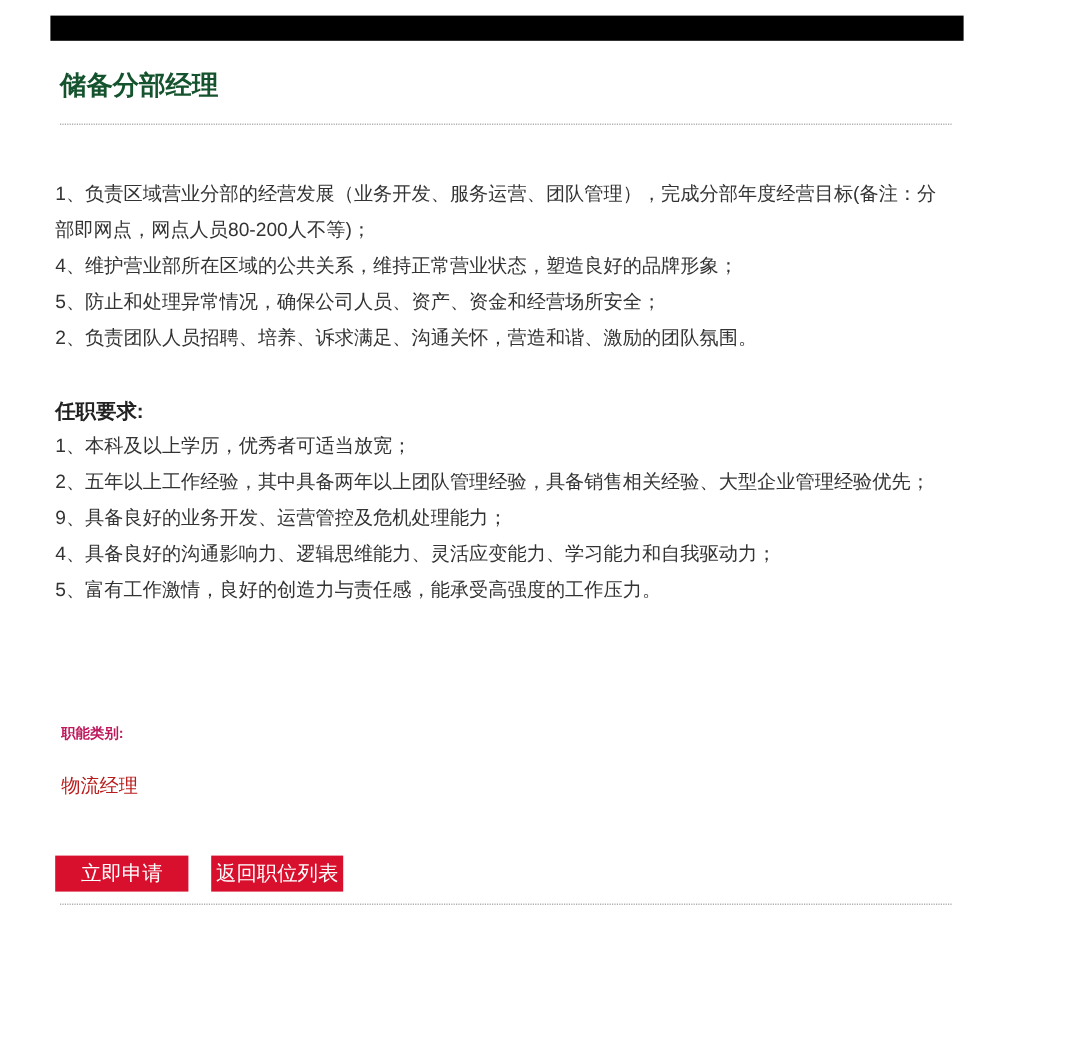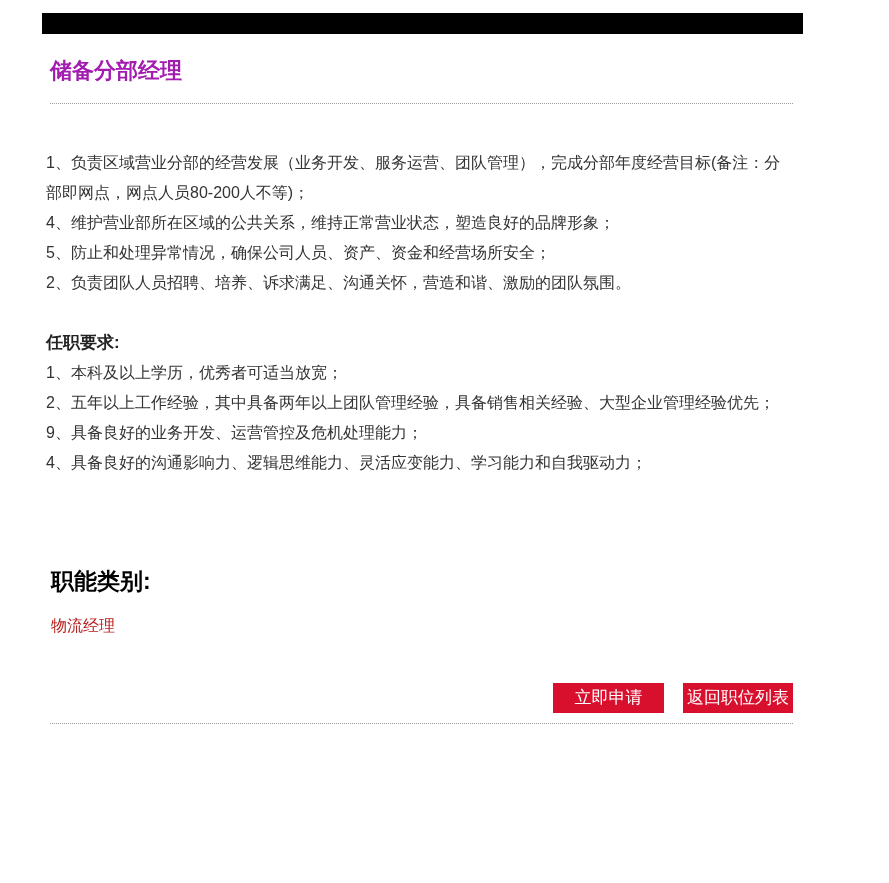--- a/index.html
+++ b/index.html
@@ -13,21 +13,21 @@
   .top-bar {
     margin: 13px 0 0 42px;
     width: 761px; height: 21px;
     background: #000000;
   }
   .job-title {
     margin: 25px 0 0 50px;
     font-size: 22px;
     line-height: 24px;
     font-weight: 700;
-    color: #a21caf;
+    color: #14532d;
   }
   .separator {
     margin: 20px 0 0 50px;
     width: 743px;
     height: 0;
     border-top: 1px dotted #9c9c9c;
   }
   .desc {
     margin: 44px 0 0 46px;
     width: 740px;
@@ -37,37 +37,36 @@
   .desc p { margin: 0; padding: 0; line-height: 30px; }
   .sec-heading {
     font-weight: 700;
     font-size: 17px;
     color: #222222;
   }
   .sec-heading.indent { text-indent: 37px; }
   .sec-heading.gap-above { margin-top: 30px !important; }
   .category-label {
     margin: 88px 0 0 51px;
-    font-size: 23px;
+    font-size: 12px;
     line-height: 30px;
     font-weight: 700;
-    color: #000000;
+    color: #be185d;
   }
   .category-value {
     margin: 15px 0 0 51px;
     font-size: 16px;
     line-height: 30px;
     color: #b91c1c;
   }
   .actions {
     margin: 42px 0 0 46px;
     width: 747px;
     height: 30px;
     display: flex;
-    justify-content: flex-end;
     gap: 19px;
   }
   .btn {
     height: 30px;
     border: none;
     background: #d8102e;
     color: #ffffff;
     font-size: 17px;
     font-family: inherit;
     line-height: 30px;
@@ -93,20 +92,21 @@
   <p class="line">1、负责区域营业分部的经营发展（业务开发、服务运营、团队管理），完成分部年度经营目标(备注：分部即网点，网点人员80-200人不等)；</p>
   <p class="line">4、维护营业部所在区域的公共关系，维持正常营业状态，塑造良好的品牌形象；</p>
   <p class="line">5、防止和处理异常情况，确保公司人员、资产、资金和经营场所安全；</p>
   <p class="line">2、负责团队人员招聘、培养、诉求满足、沟通关怀，营造和谐、激励的团队氛围。</p>
 
   <p class="sec-heading gap-above">任职要求:</p>
   <p class="line">1、本科及以上学历，优秀者可适当放宽；</p>
   <p class="line">2、五年以上工作经验，其中具备两年以上团队管理经验，具备销售相关经验、大型企业管理经验优先；</p>
   <p class="line">9、具备良好的业务开发、运营管控及危机处理能力；</p>
   <p class="line">4、具备良好的沟通影响力、逻辑思维能力、灵活应变能力、学习能力和自我驱动力；</p>
+  <p class="line">5、富有工作激情，良好的创造力与责任感，能承受高强度的工作压力。</p>
 </div>
 
 <div class="category-label">职能类别:</div>
 <div class="category-value">物流经理</div>
 
 <div class="actions">
   <button class="btn btn-apply">立即申请</button>
   <button class="btn btn-back">返回职位列表</button>
 </div>
 

